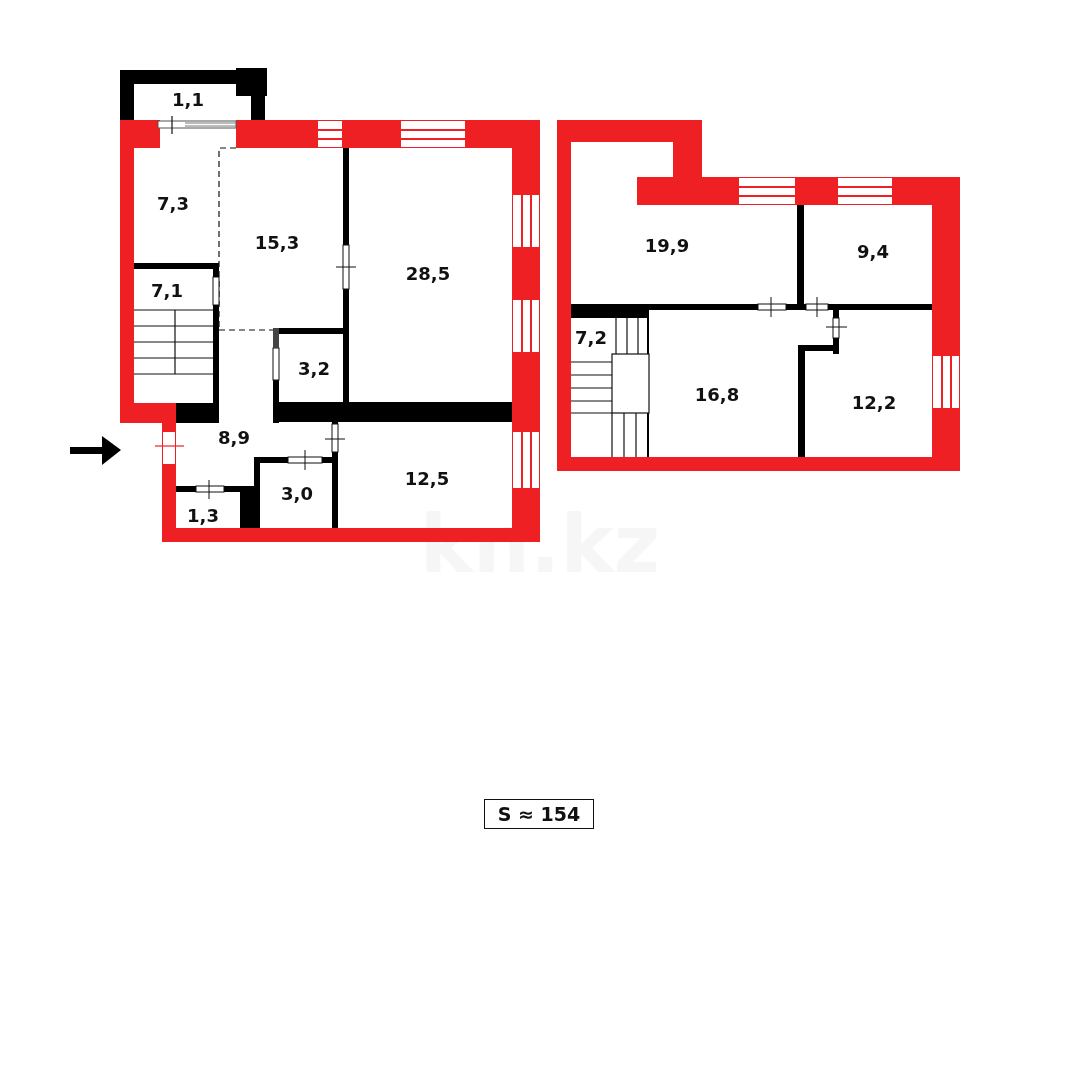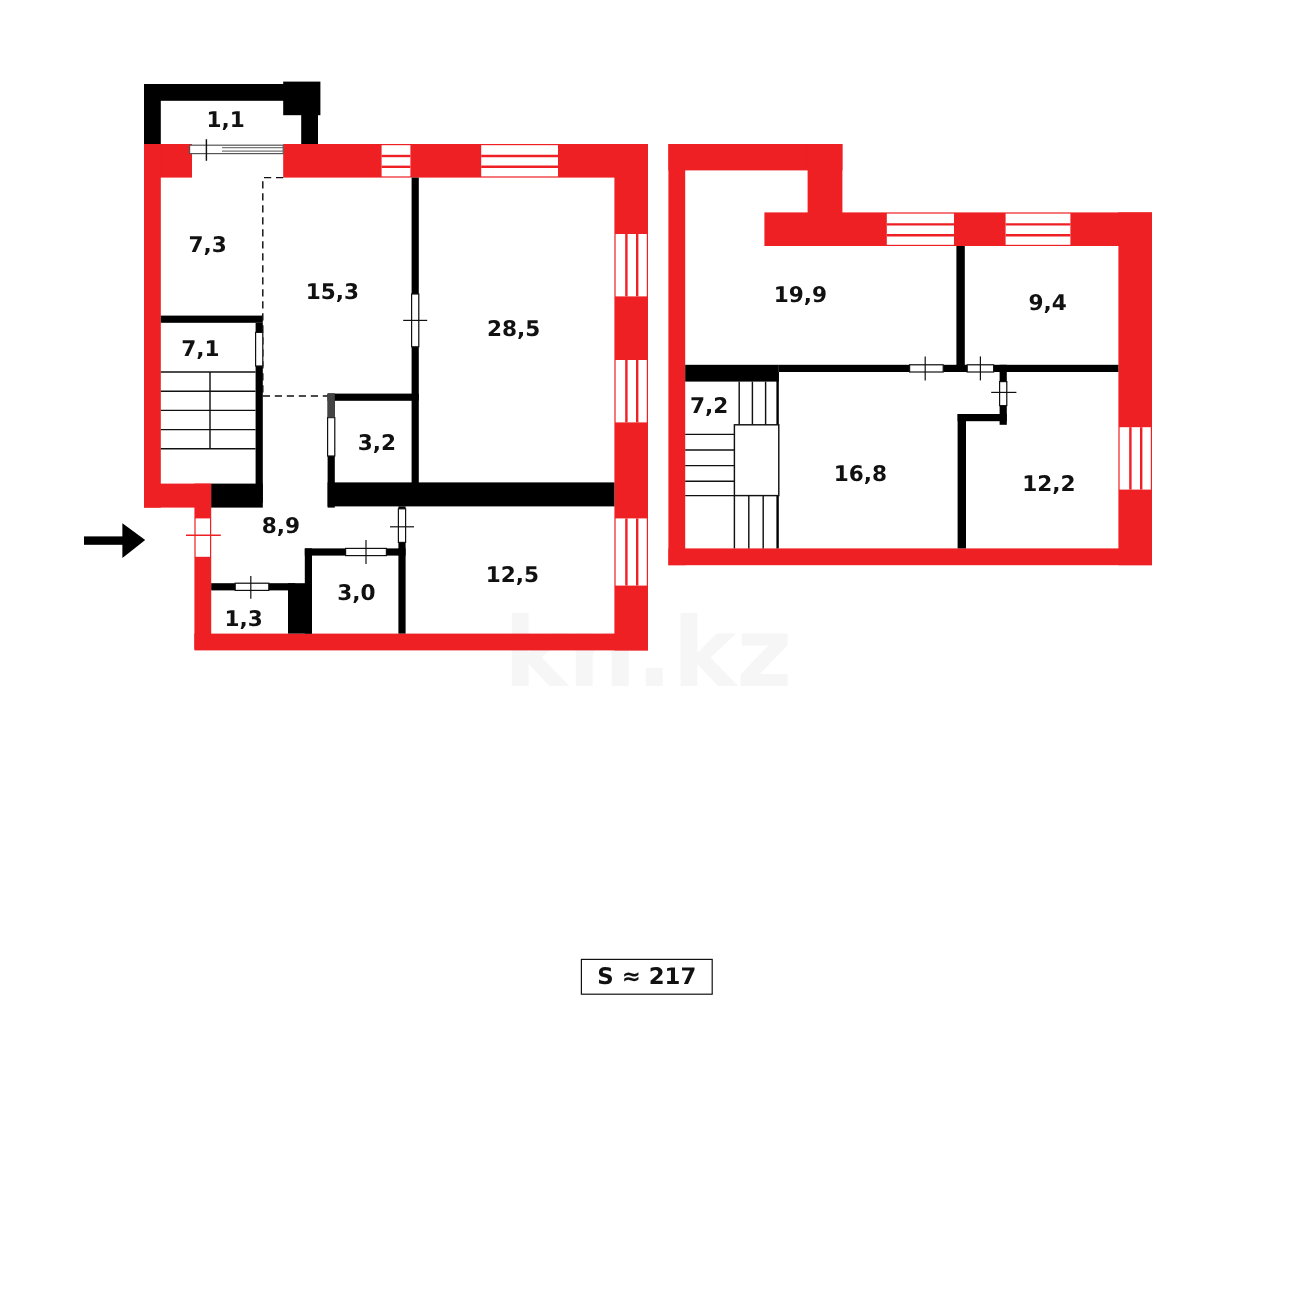--- a/index.html
+++ b/index.html
@@ -234,13 +234,13 @@
     <g>
       <text class="room-label" x="667" y="247">19,9</text>
       <text class="room-label" x="873" y="253">9,4</text>
       <text class="room-label" x="591" y="339">7,2</text>
       <text class="room-label" x="717" y="396">16,8</text>
       <text class="room-label" x="874" y="404">12,2</text>
     </g>
   </g>
 </svg>
 
-<div class="area-box">S ≈ 217</div>
+<div class="area-box">S ≈ 154</div>
 
 </body></html>

